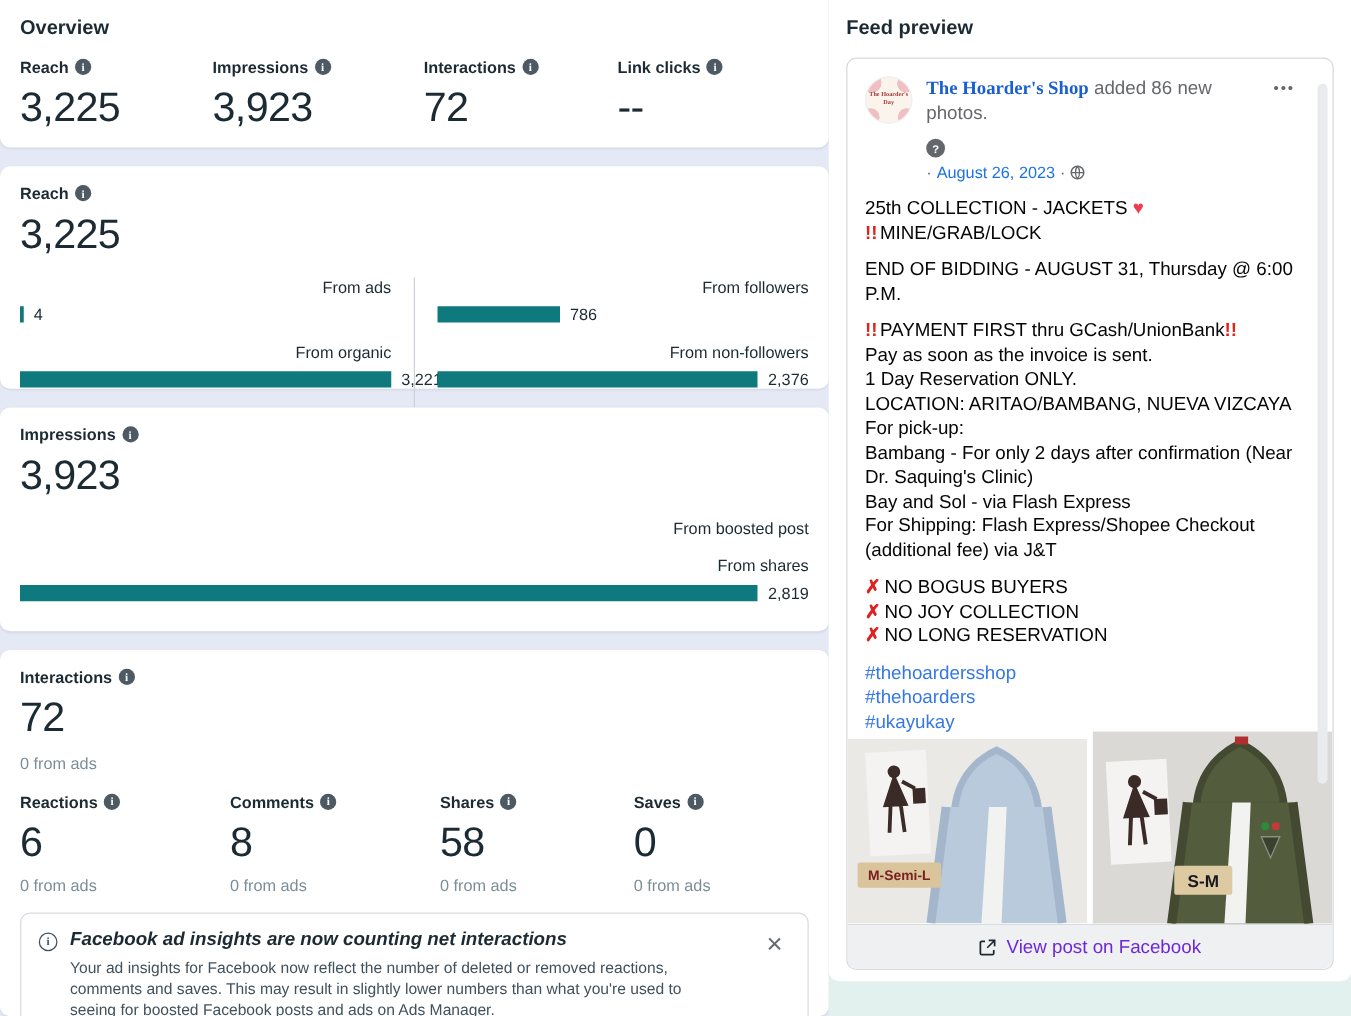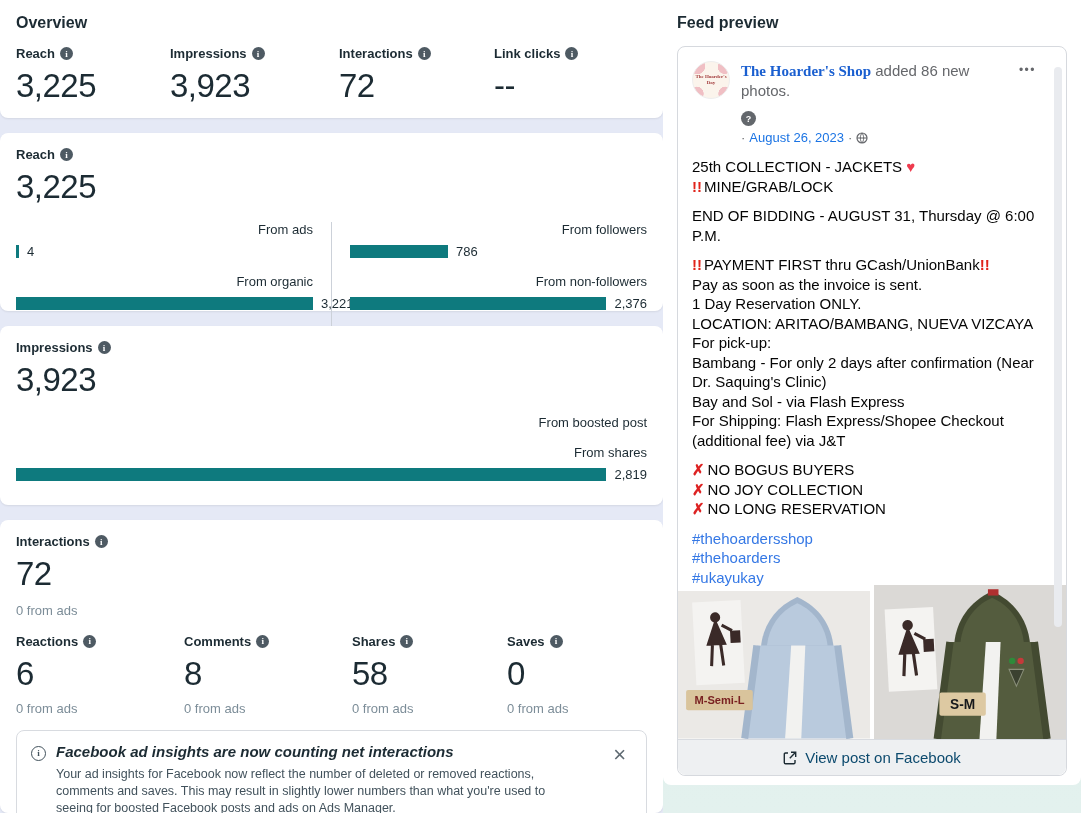--- a/index.html
+++ b/index.html
@@ -114,21 +114,21 @@
   .hashtag { color:#3578e5; cursor:pointer; }
   
   .post-photos { display:flex; gap:4px; height:150px; flex-shrink:0;align-items:flex-end; }
   .photo { flex:1; position:relative; overflow:hidden; cursor:pointer; }
   .photo svg { display:block; width:100%; height:100%; }
   
   .view-post-btn {
     flex-shrink:0; height:36px; background:#eef0f2; border-top:1px solid #d8dbe0;
     border-radius:0 0 8px 8px;
     display:flex; align-items:center; justify-content:center; gap:8px;
-    font-size:15px; color:#0c4a6e; cursor:pointer;
+    font-size:15px; color:#6d28d9; cursor:pointer;
   }
   .ext-icon { display:inline-flex; }
 </style>
 </head>
 <body>
 
 <div class="layout">
 
   <div class="left-col">
 

